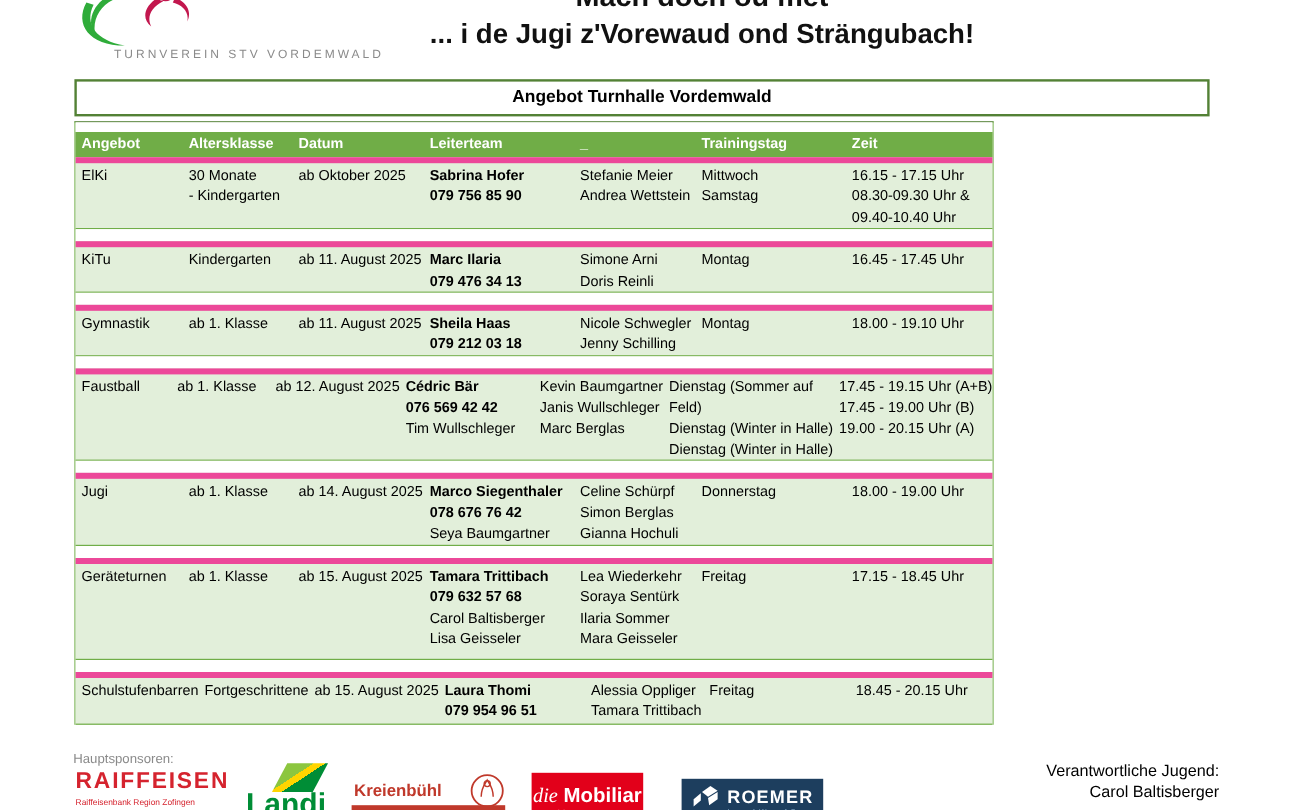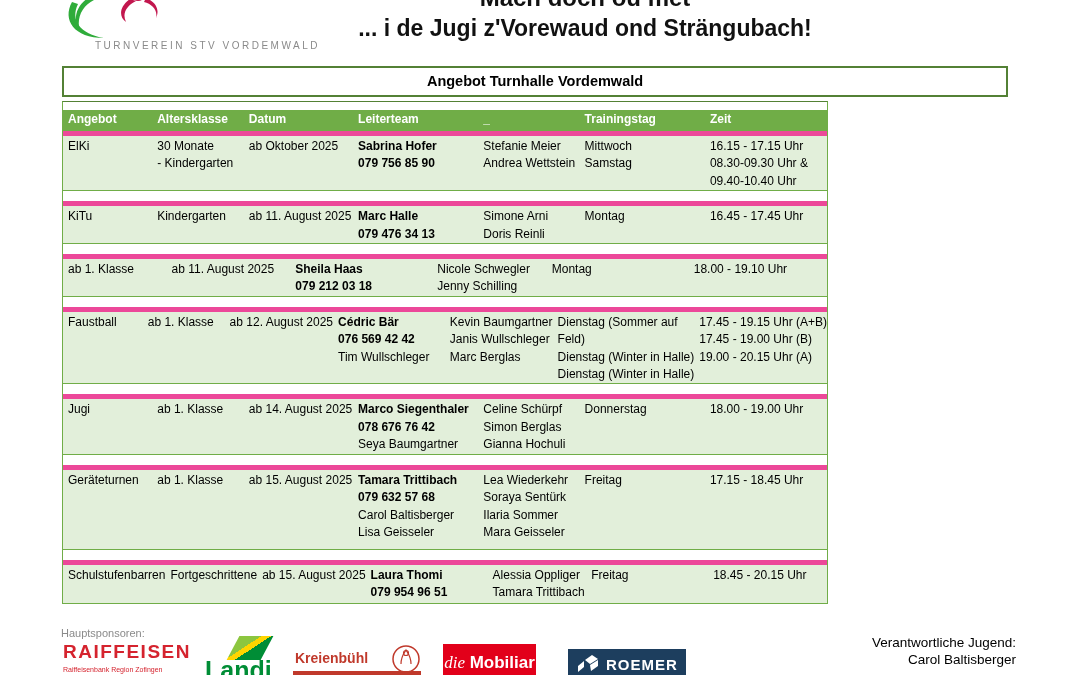--- a/index.html
+++ b/index.html
@@ -122,36 +122,39 @@
           <div class="cell c0">
             <div class="line">KiTu</div>
           </div>
           <div class="cell c1">
             <div class="line">Kindergarten</div>
           </div>
           <div class="cell c2">
             <div class="line">ab 11. August 2025</div>
           </div>
           <div class="cell c3">
-            <div class="line b">Marc Halle</div>
+            <div class="line b">Marc Ilaria</div>
             <div class="line b">079 476 34 13</div>
           </div>
           <div class="cell c4">
             <div class="line">Simone Arni</div>
             <div class="line">Doris Reinli</div>
           </div>
           <div class="cell c5">
             <div class="line">Montag</div>
           </div>
           <div class="cell c6">
             <div class="line">16.45 - 17.45 Uhr</div>
           </div>
         </div>
         <div class="gap"></div>
         <div class="row" style="min-height: 42px;">
+          <div class="cell c0">
+            <div class="line">Gymnastik</div>
+          </div>
           <div class="cell c1">
             <div class="line">ab 1. Klasse</div>
           </div>
           <div class="cell c2">
             <div class="line">ab 11. August 2025</div>
           </div>
           <div class="cell c3">
             <div class="line b">Sheila Haas</div>
             <div class="line b">079 212 03 18</div>
           </div>

